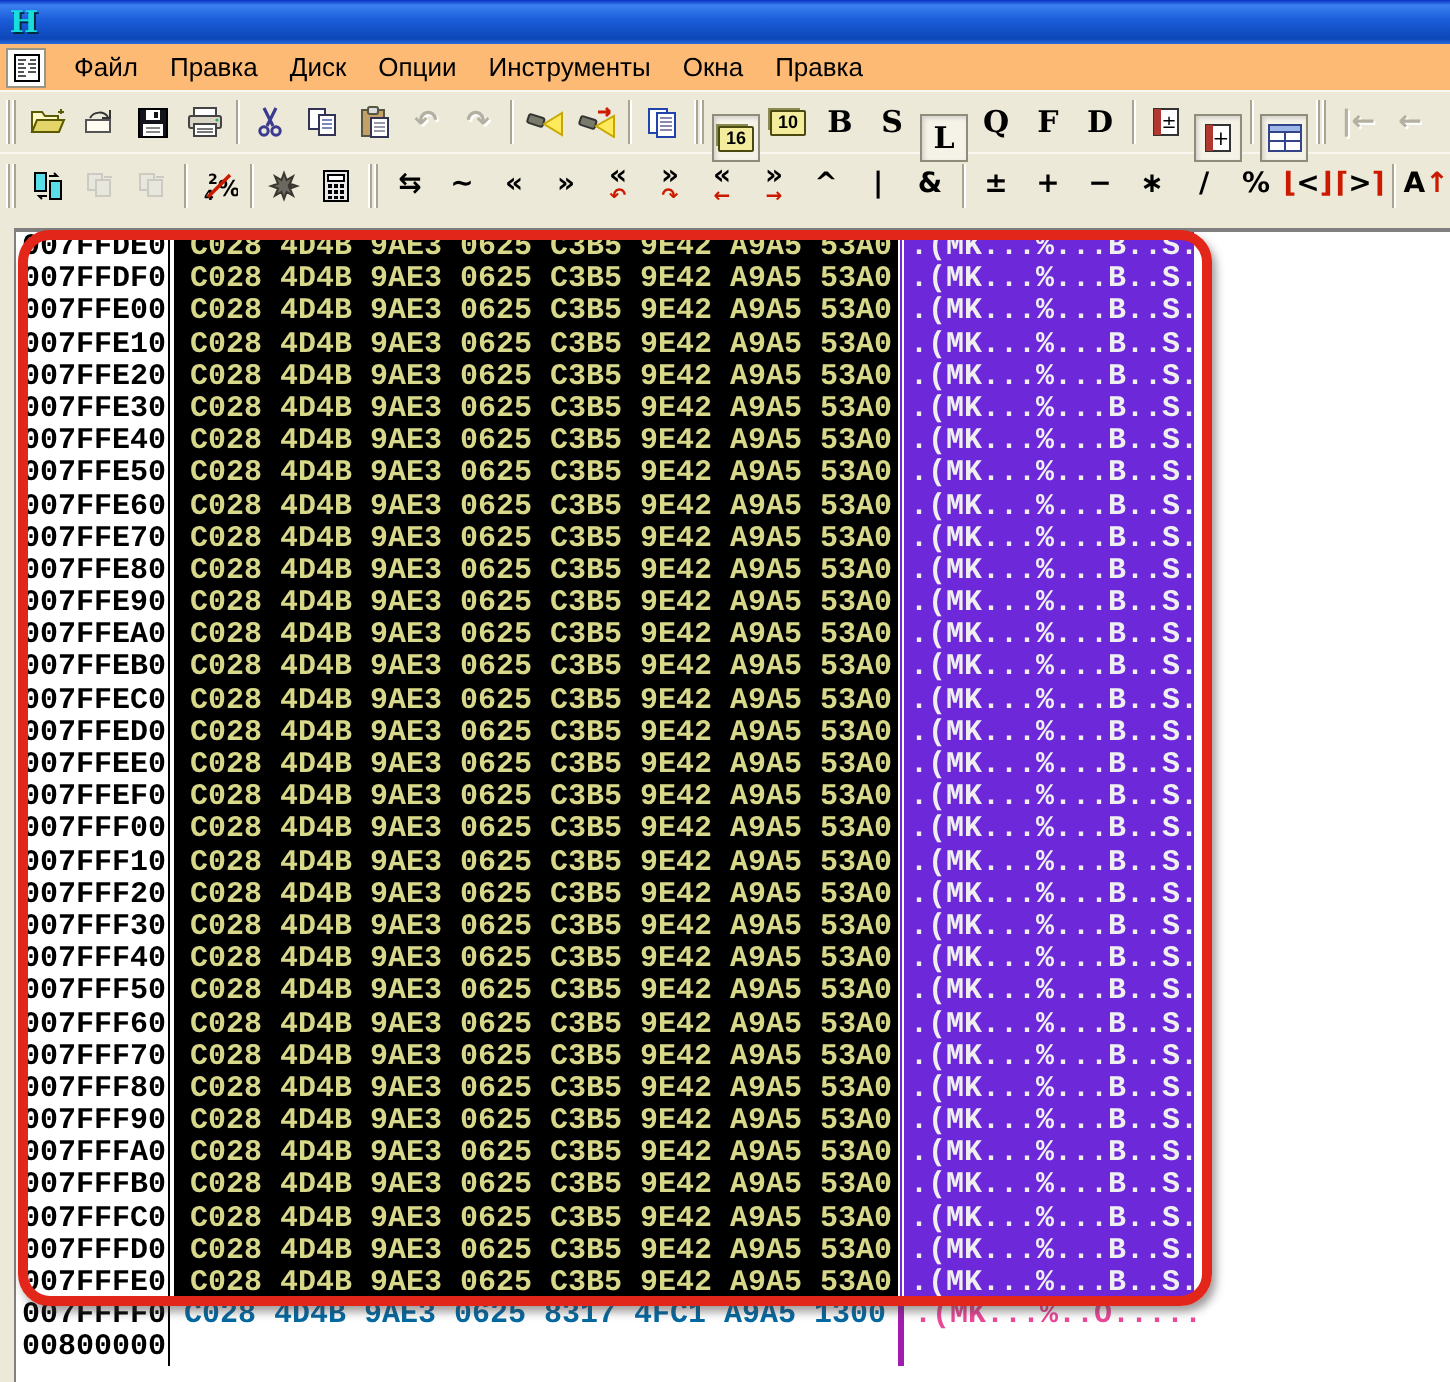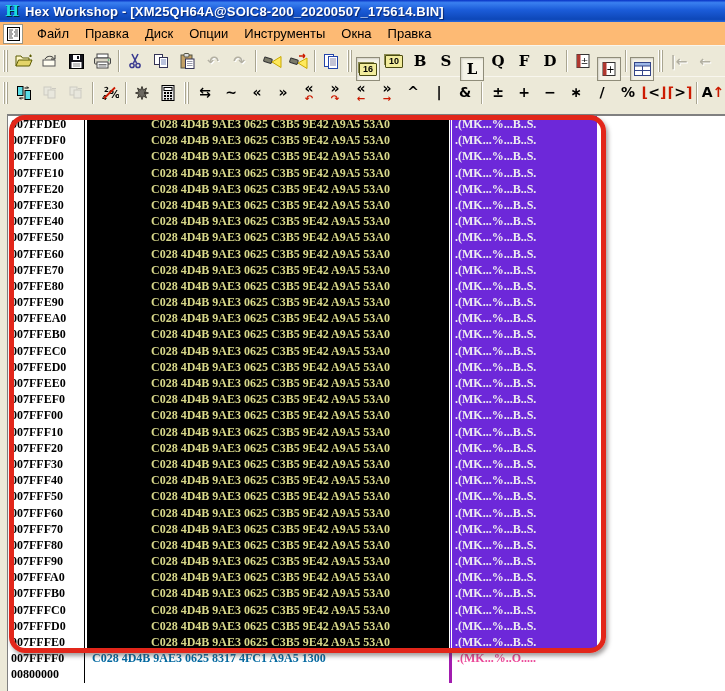--- a/index.html
+++ b/index.html
@@ -48,41 +48,40 @@
   .letter{font-family:"DejaVu Serif",serif;font-weight:bold;font-size:15px;color:#000;line-height:15px;}
   .tag{
     background:#f2ec9c;border:1px solid #4a4a10;color:#000;font-size:9px;font-weight:bold;
     padding:1px 3px;line-height:9px;border-radius:1px;box-shadow:-2px -2px 0 -1px #8a8a50;
   }
   
   .editor-panel{
     position:absolute;left:7px;top:114px;right:0;bottom:0;
     background:#fff;border-top:2px solid #808080;border-left:1px solid #808080;box-sizing:border-box;
   }
-  .rows{font-family:Liberation Serif, serif;font-size:12px;font-weight:bold;}
+  .rows{font-family:Liberation Mono, monospace;font-size:15px;font-weight:bold;}
   .hexrow{display:flex;height:16.2px;line-height:16.2px;white-space:pre;}
   .addr{width:77px;padding-left:3px;color:#000;border-right:1px solid #000;flex:none;box-sizing:border-box;}
   .hex{width:362px;padding-left:5px;margin-left:2px;flex:none;box-sizing:border-box;}
   .ascii{flex:none;box-sizing:border-box;}
   .sel .hex{background:#000;color:#d8d88a;text-align:center;}
   .sel .ascii{background:#6d28d9;color:#efefef;border-left:3px double #fff;padding-left:3px;width:148px;}
   .norm .hex{color:#0369a1;}
   .norm .ascii,.emptyrow .ascii{color:#ec4899;border-left:3px solid #a21caf;padding-left:5px;width:148px;}
   .annotation{
     position:absolute;left:9px;top:115px;width:597px;height:538px;box-sizing:border-box;
     border:5px solid #e2261a;border-radius:16px;pointer-events:none;
     box-shadow:2px 3px 4px rgba(70,60,60,.5);
   }
 </style>
 </head>
 <body>
 
 <div class="titlebar">
   <span class="app-icon">H</span>
-  <span class="window-title">Hex Workshop - [XM25QH64A@SOIC8-200_20200507_175614.BIN]</span>
 </div>
 
 <div class="menubar">
   <span class="doc-icon">
     <svg width="13" height="14" viewBox="0 0 13 14">
       <rect x="0.5" y="0.5" width="12" height="13" fill="#fff" stroke="#000"></rect>
       <g stroke="#555" stroke-width="1">
         <line x1="2" y1="3" x2="6" y2="3"></line>
           <line x1="8" y1="3" x2="11" y2="3"></line>
         <line x1="2" y1="5" x2="5" y2="5"></line>

